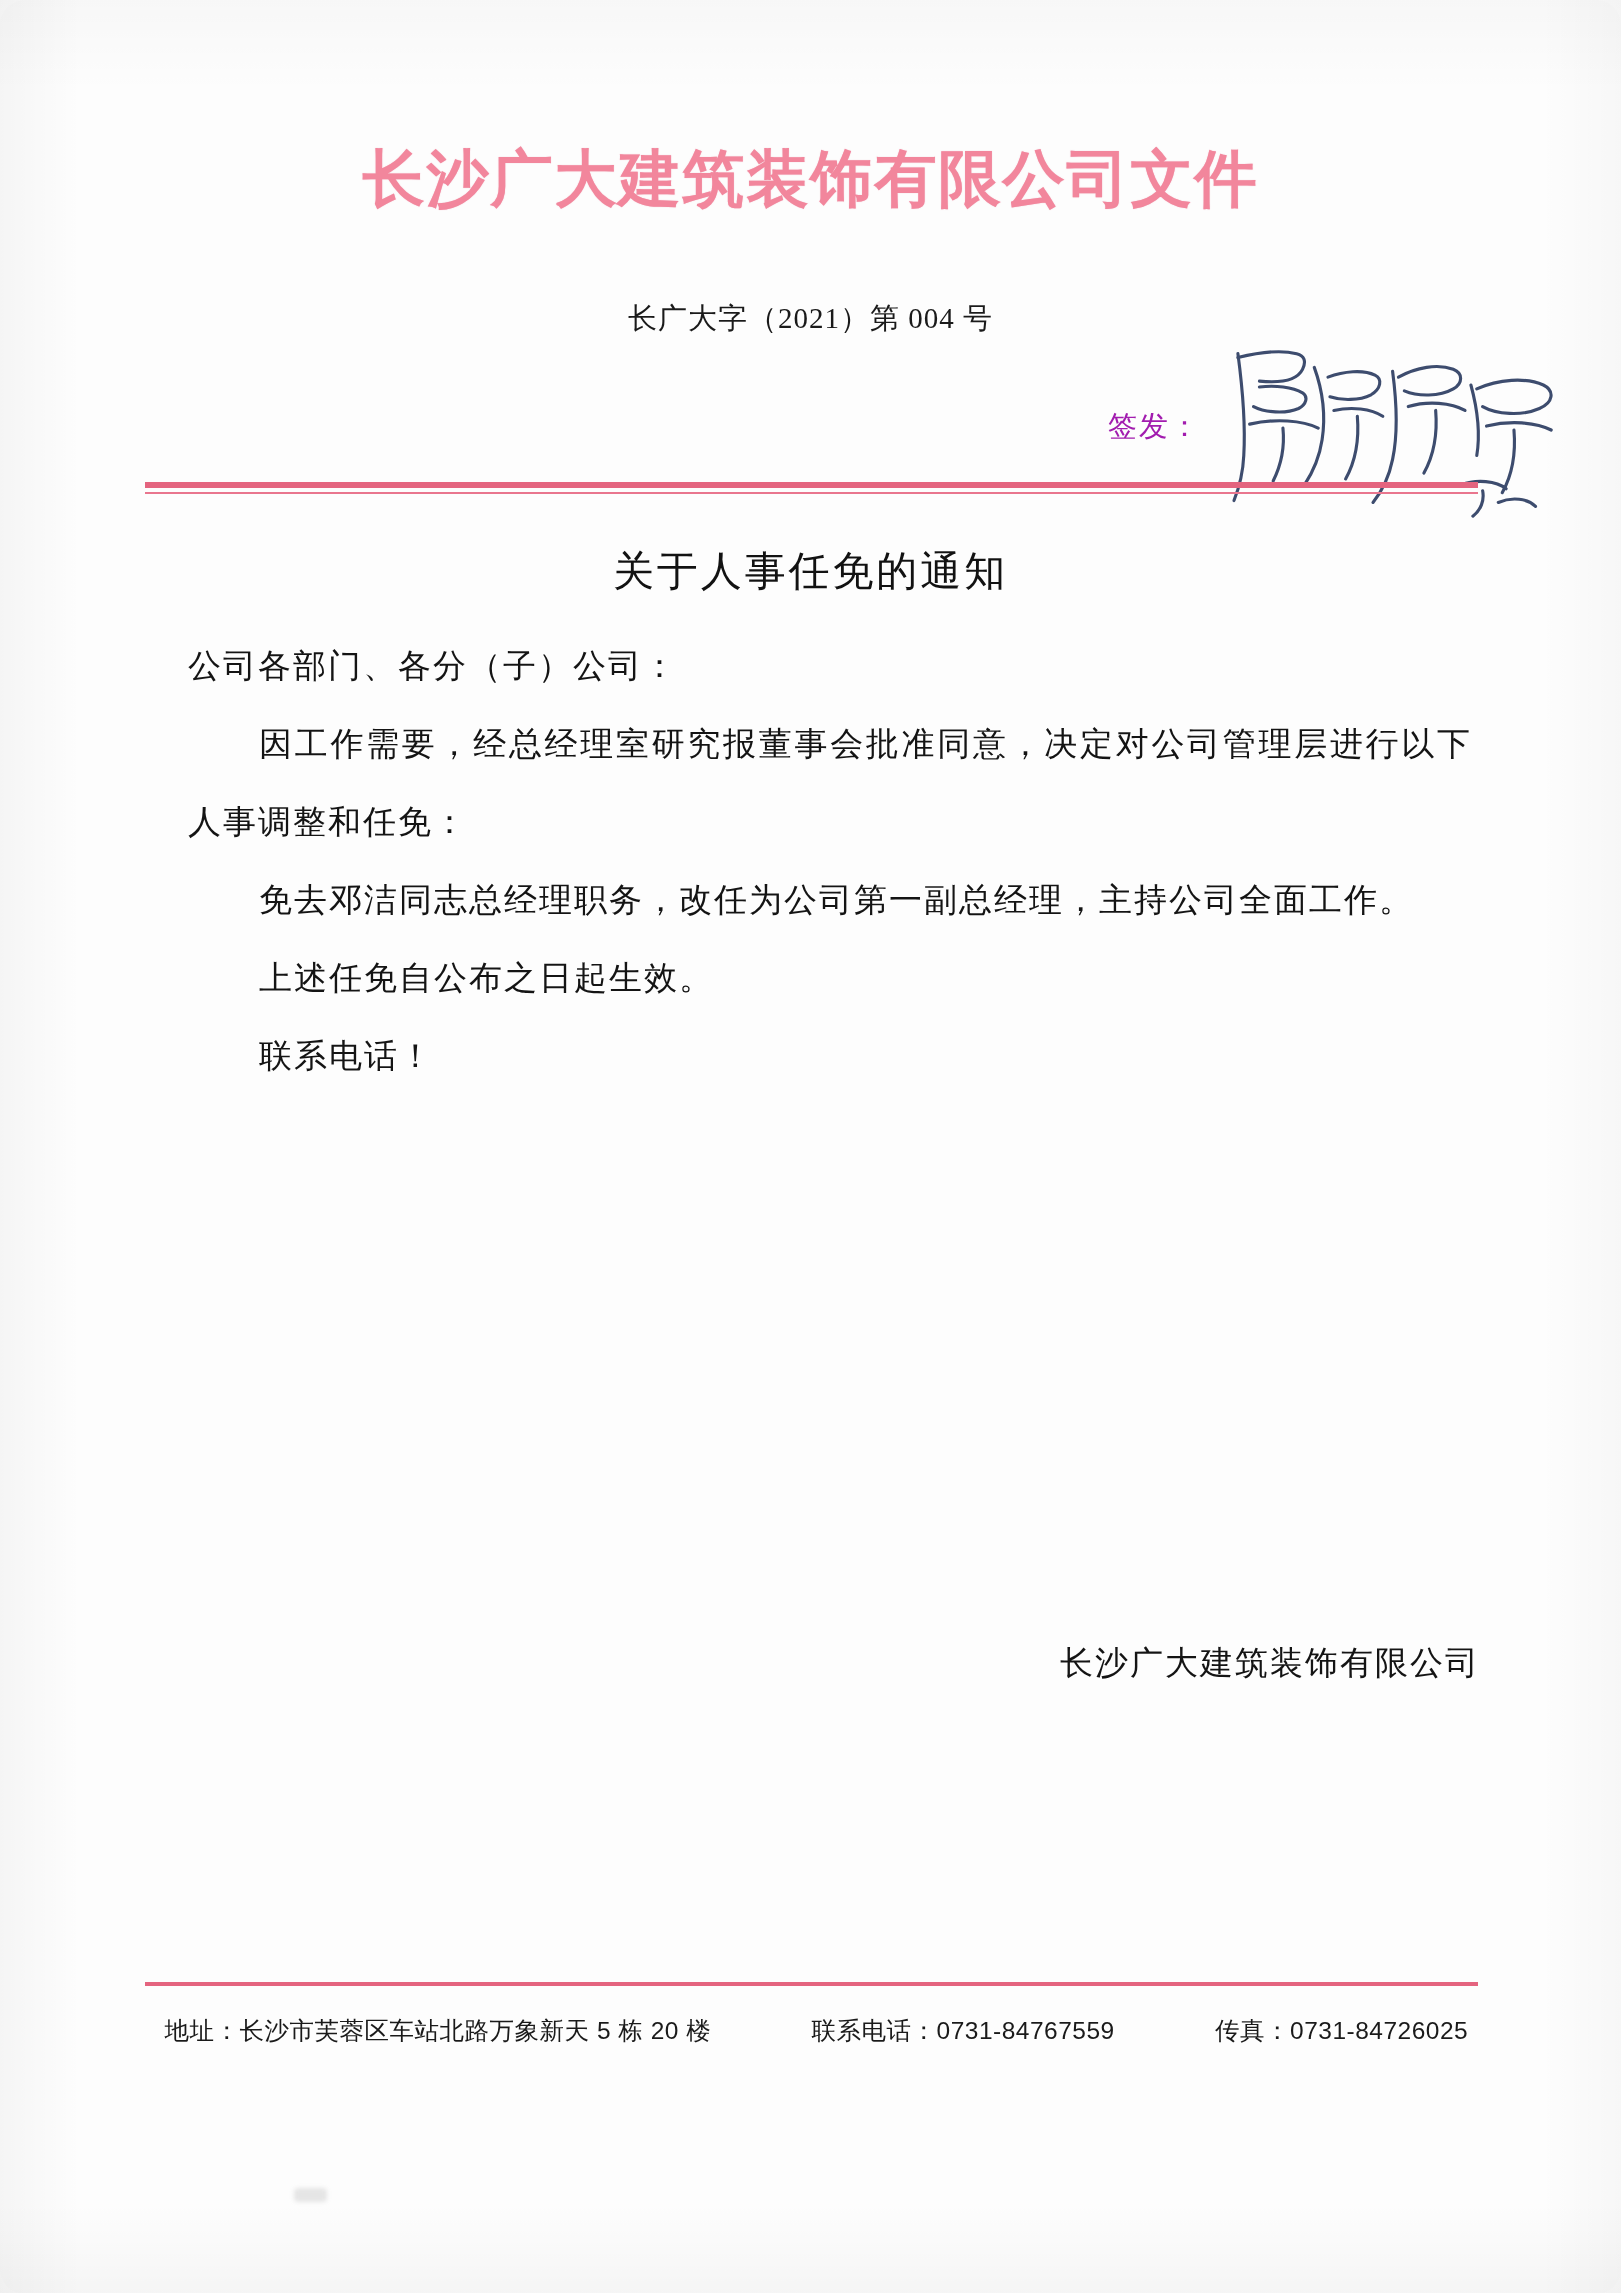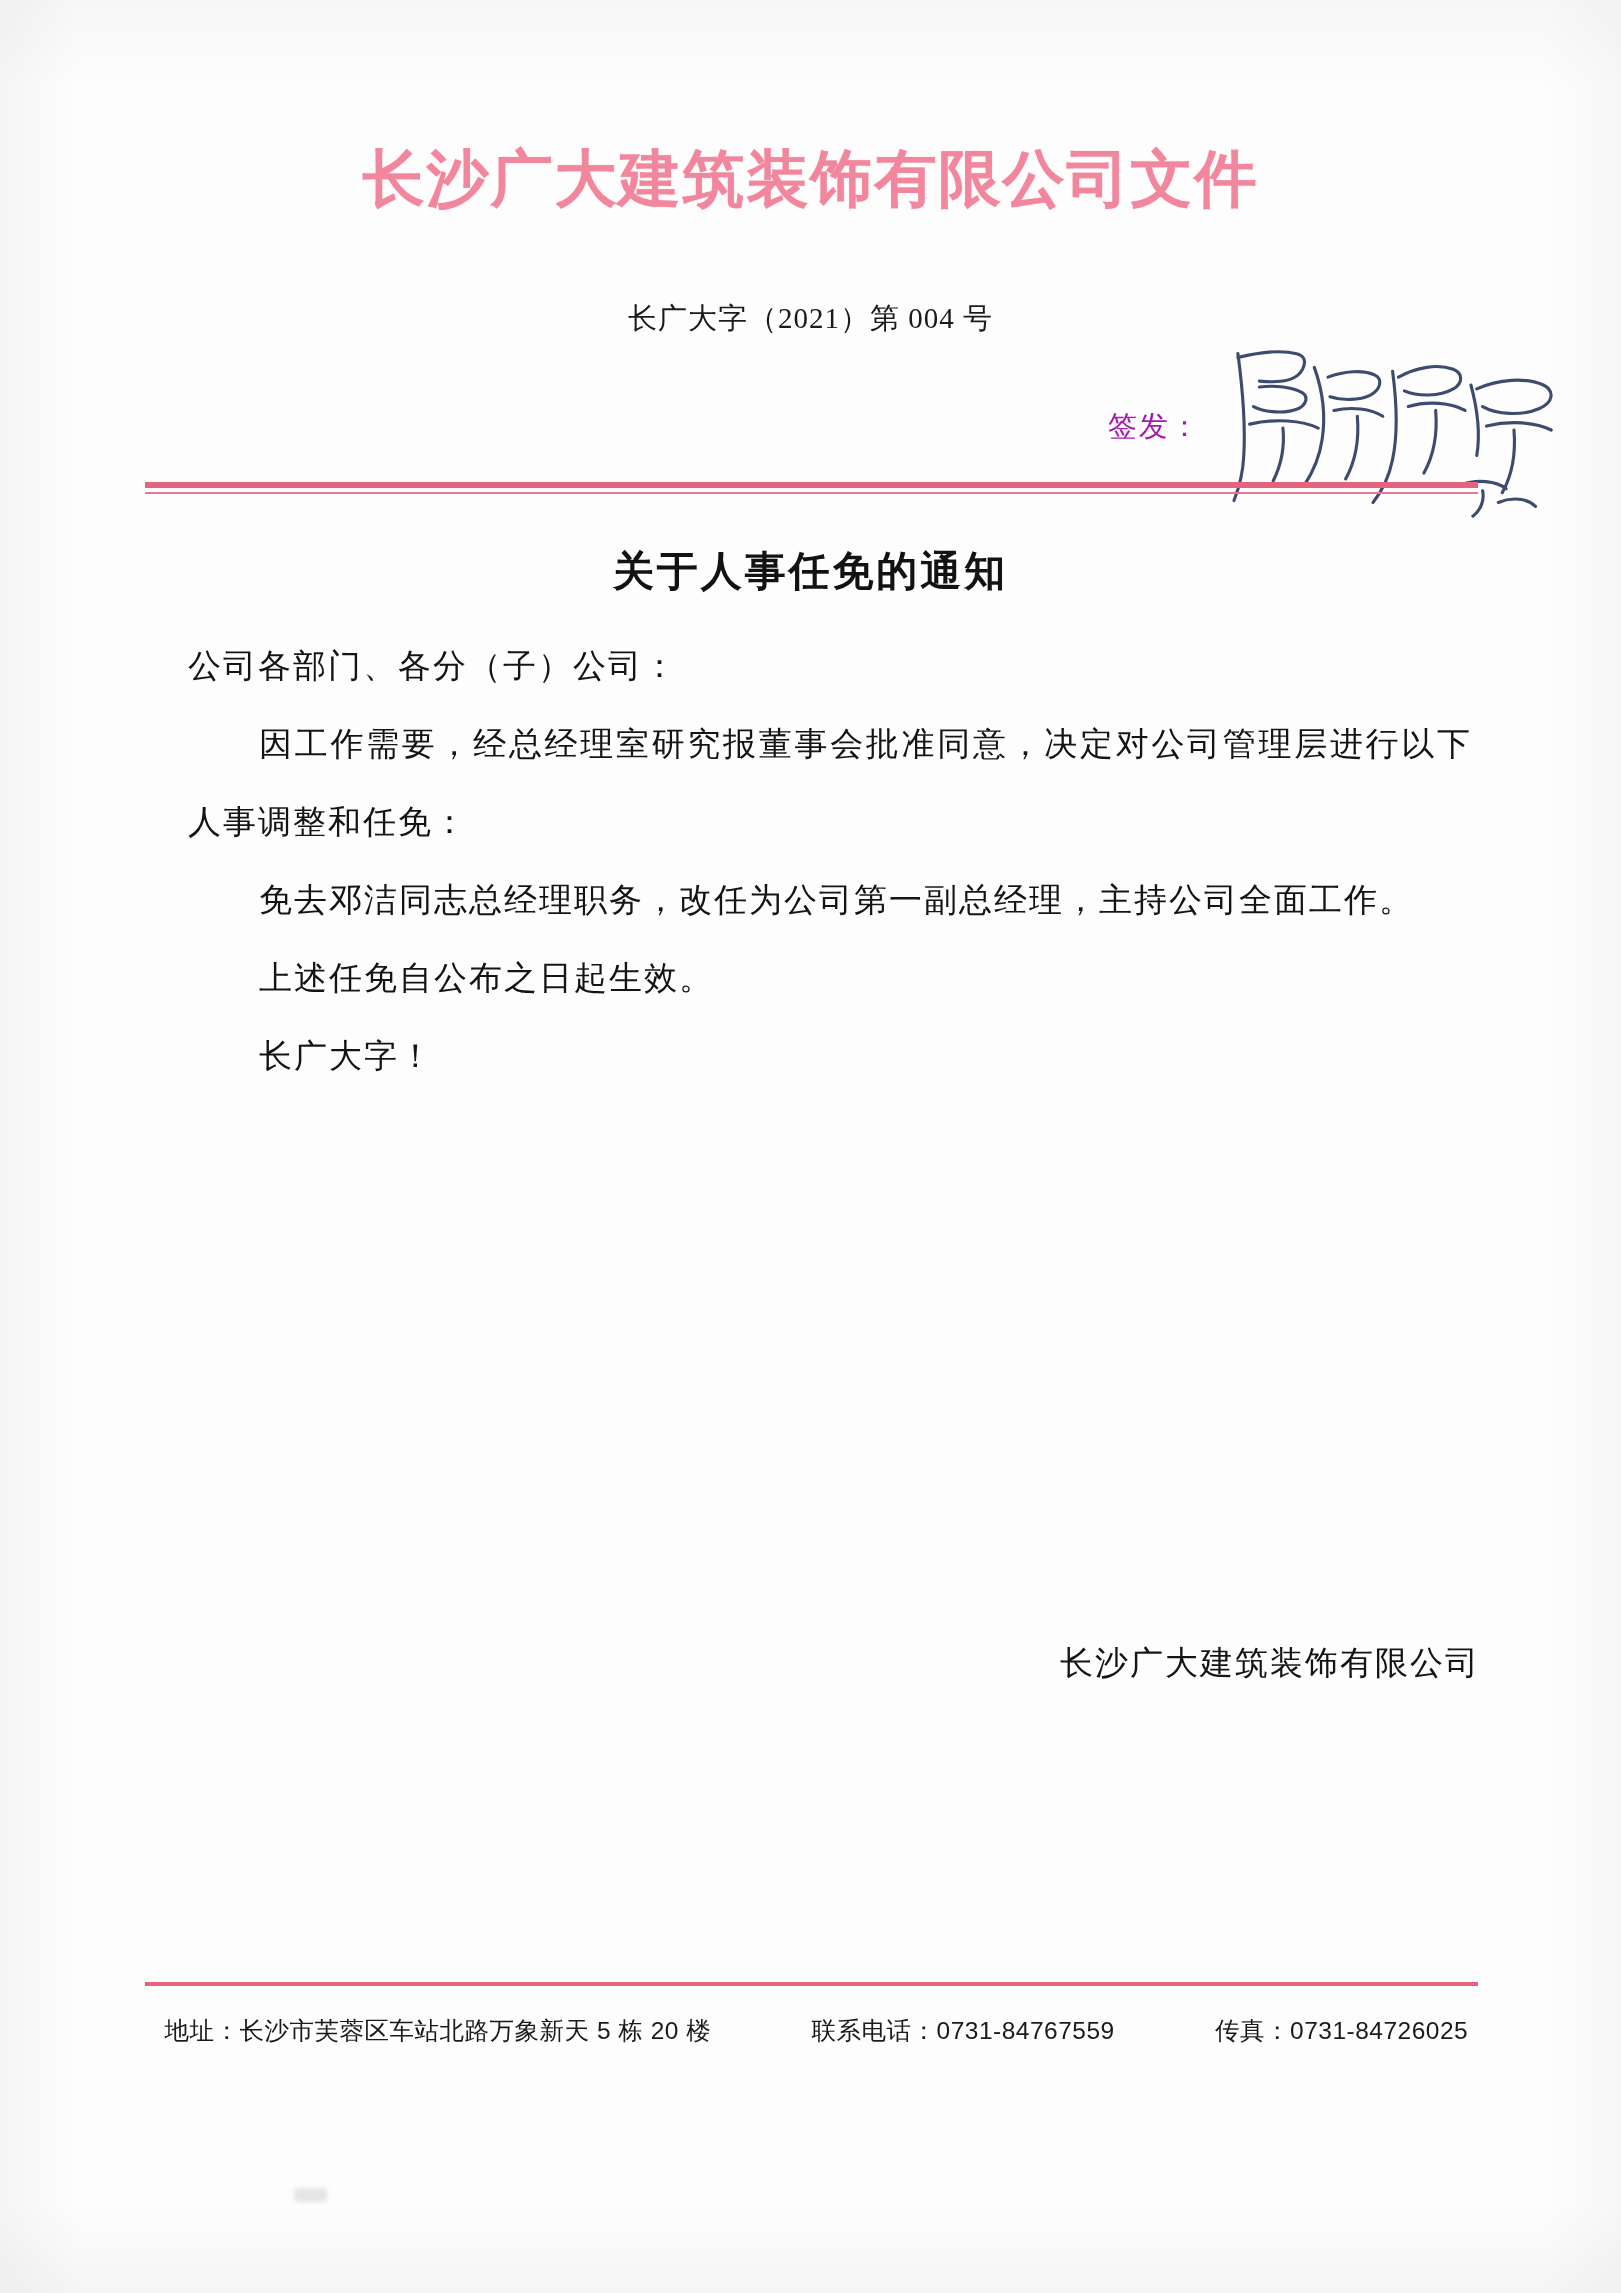--- a/index.html
+++ b/index.html
@@ -93,21 +93,21 @@
     margin-top: 3.9px;
   }
 
   .notice-title {
     position: absolute;
     top: 544px;
     left: 0;
     width: 100%;
     text-align: center;
     font-family: "Liberation Sans", sans-serif;
-    font-weight: bold;
+    font-weight: normal;
     font-size: 41px;
     color: #121212;
     letter-spacing: 2.9px;
   }
 
   .body-text {
     position: absolute;
     top: 627px;
     left: 188px;
     width: 1284px;
@@ -217,21 +217,21 @@
     <div class="thin"></div>
   </div>
 
   <div class="notice-title">关于人事任免的通知</div>
 
   <div class="body-text">
     <p>公司各部门、各分（子）公司：</p>
     <p class="indent">因工作需要，经总经理室研究报董事会批准同意，决定对公司管理层进行以下人事调整和任免：</p>
     <p class="indent">免去邓洁同志总经理职务，改任为公司第一副总经理，主持公司全面工作。</p>
     <p class="indent">上述任免自公布之日起生效。</p>
-    <p class="indent">长广大字！</p>
+    <p class="indent">联系电话！</p>
   </div>
 
   <div class="sign-block">
     <div>长沙广大建筑装饰有限公司</div>
   </div>
 
   <div class="footer-rule"></div>
 
   <div class="footer">
     <span class="addr">地址：长沙市芙蓉区车站北路万象新天 5 栋 20 楼</span>

